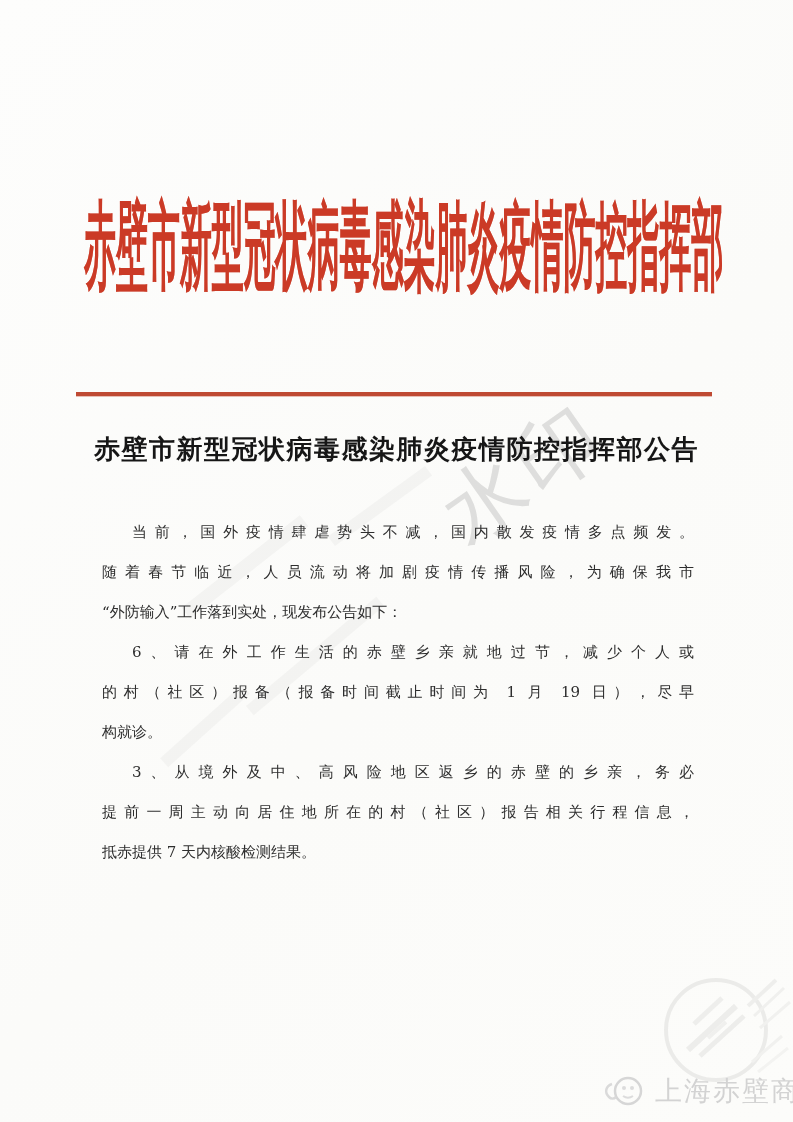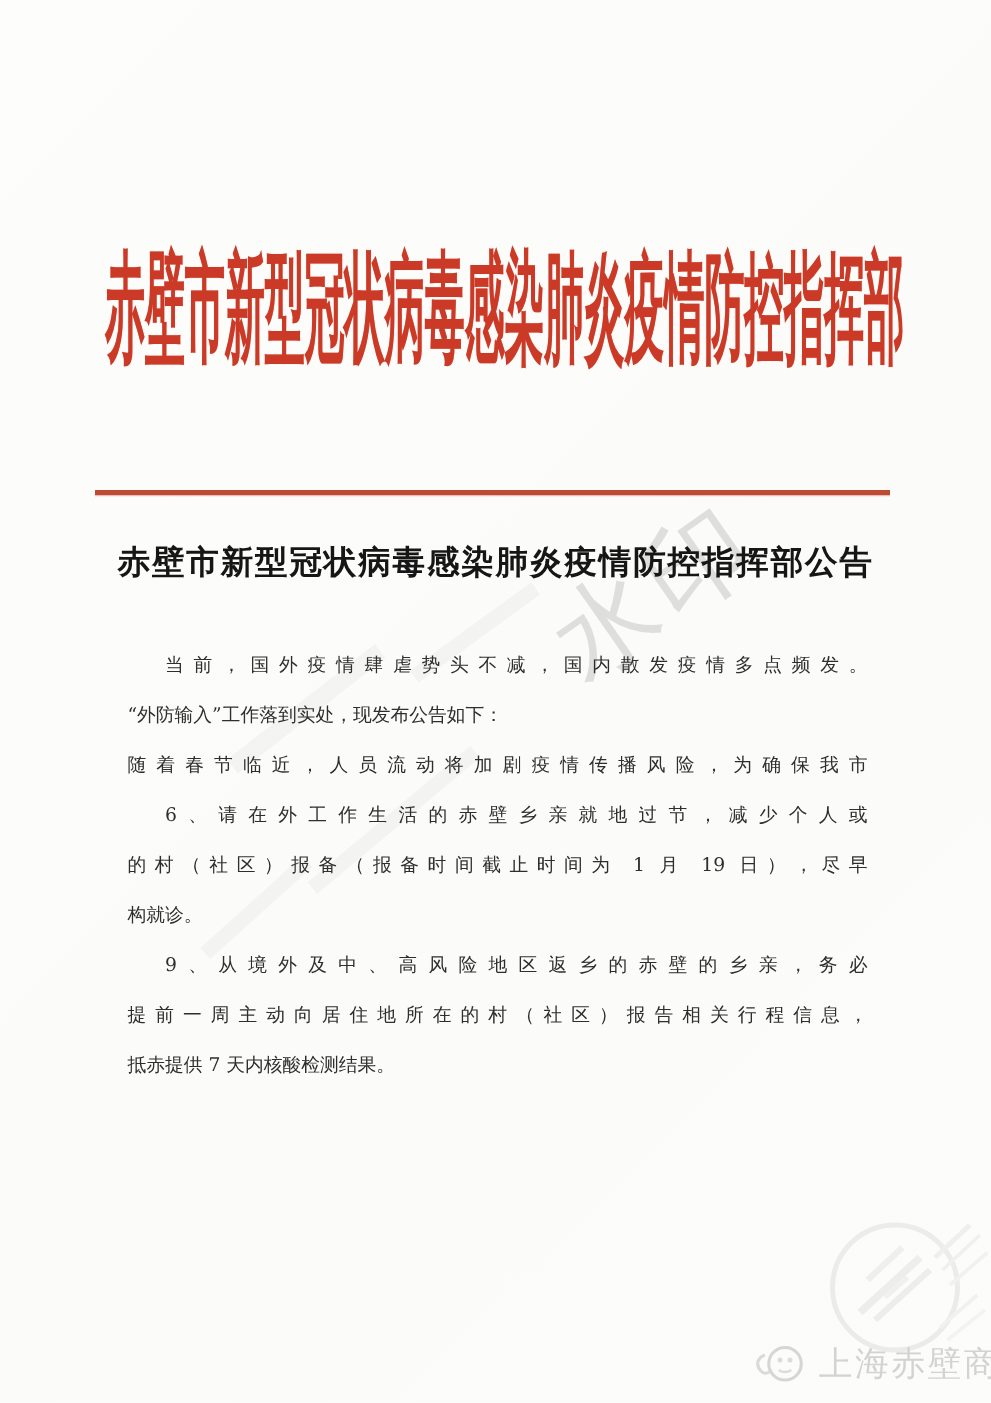--- a/index.html
+++ b/index.html
@@ -105,32 +105,32 @@
   <div class="wm-fragment wm-f1"></div>
   <div class="wm-fragment wm-f2"></div>
   <div class="wm-fragment wm-f3"></div>
   <div class="wm-fragment wm-f4"></div>
 
   <div class="doc-title">赤壁市新型冠状病毒感染肺炎疫情防控指挥部公告</div>
 
   <div class="body-text">
     <div>
       <div class="line indent">当前，国外疫情肆虐势头不减，国内散发疫情多点频发。</div>
+      <div class="line">随着春节临近，人员流动将加剧疫情传播风险，为确保我市</div>
       <div class="line end">“外防输入”工作落到实处，现发布公告如下：</div>
-      <div class="line">随着春节临近，人员流动将加剧疫情传播风险，为确保我市</div>
     </div>
     <div>
       <div class="line indent">6、请在外工作生活的赤壁乡亲就地过节，减少个人或</div>
     </div>
     <div>
       <div class="line">的村（社区）报备（报备时间截止时间为 1 月 19 日），尽早</div>
       <div class="line end">构就诊。</div>
     </div>
     <div>
-      <div class="line indent">9、从境外及中、高风险地区返乡的赤壁的乡亲，务必</div>
+      <div class="line indent">3、从境外及中、高风险地区返乡的赤壁的乡亲，务必</div>
       <div class="line">提前一周主动向居住地所在的村（社区）报告相关行程信息，</div>
       <div class="line end">抵赤提供 7 天内核酸检测结果。</div>
     </div>
   </div>
 
   <svg class="emblem" viewBox="0 0 145 120" fill="none">
     <circle cx="68" cy="58" r="50" stroke="#e3e3e1" stroke-width="4"></circle>
     <path d="M40 78 L88 34" stroke="#e6e6e4" stroke-width="6"></path>
     <path d="M52 84 L96 44" stroke="#e6e6e4" stroke-width="5"></path>
     <path d="M46 52 L74 26" stroke="#e8e8e6" stroke-width="5"></path>

